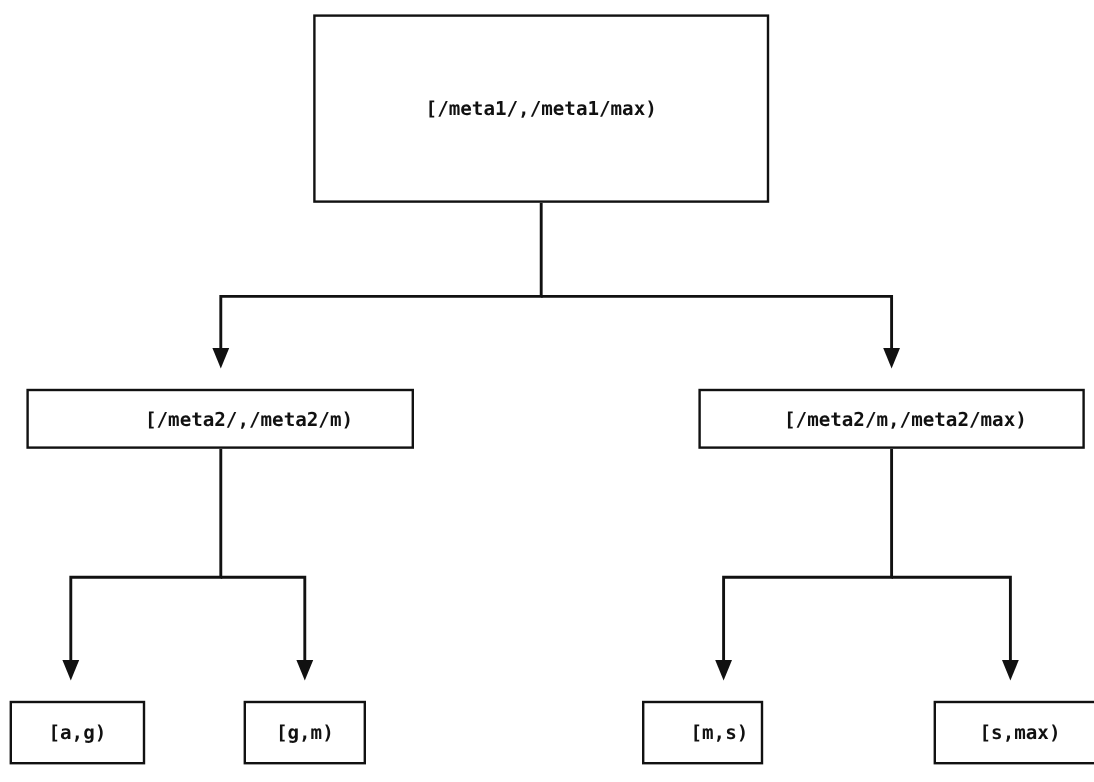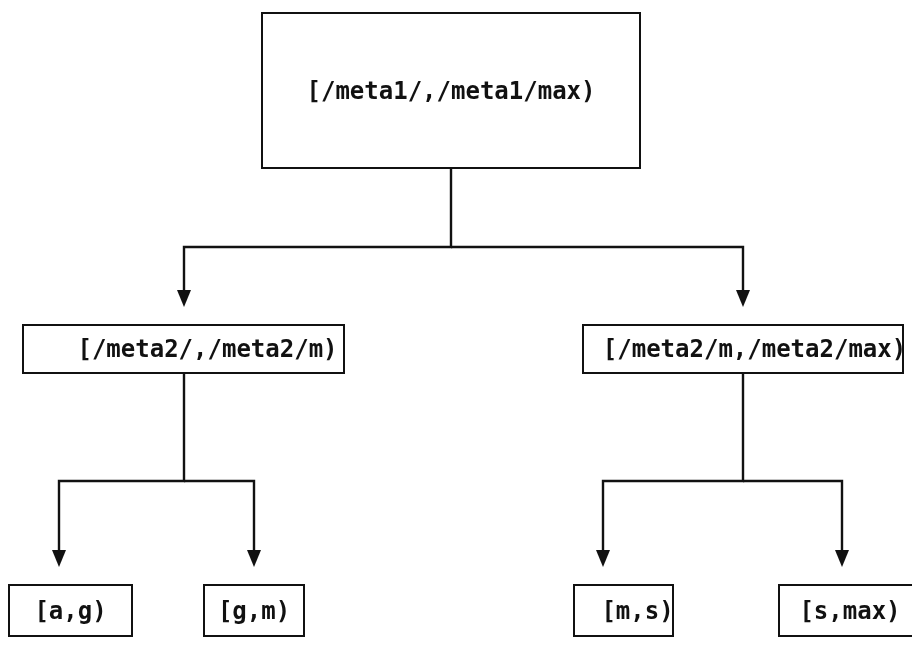--- a/index.html
+++ b/index.html
@@ -38,31 +38,31 @@
   }
   .node {
     position: absolute;
     box-sizing: border-box;
     border: 2.4px solid var(--line-color);
     background: var(--bg-color);
     display: flex;
     align-items: center;
     justify-content: center;
     color: var(--text-color);
-    font-size: 24px;
+    font-size: 16px;
     font-weight: bold;
     white-space: nowrap;
     letter-spacing: 0;
   }
   .node-root      { left: 261px; top: 12px;  width: 380px; height: 157px; }
   .node-mid-left  { left: 22px;  top: 324px; width: 323px; height: 50px; padding-left: 48px; }
   .node-mid-right { left: 582px; top: 324px; width: 322px; height: 50px; padding-left: 23px; }
-  .node-leaf-ag   { left: 8px;   top: 584px; width: 125px; height: 53px; }
+  .node-leaf-ag   { left: 8px;   top: 584px; width: 113px; height: 53px; }
   .node-leaf-gm   { left: 203px; top: 584px; width: 102px; height: 53px; }
-  .node-leaf-ms   { left: 573px; top: 584px; width: 101px; height: 53px; padding-left: 28px; }
+  .node-leaf-ms   { left: 535px; top: 584px; width: 101px; height: 53px; padding-left: 28px; }
   .node-leaf-smax { left: 778px; top: 584px; width: 144px; height: 53px; }
 </style>
 </head>
 <body>
 
 <div class="canvas">
 
   <svg class="edges" viewBox="0 0 912 652" xmlns="http://www.w3.org/2000/svg">
 
     <path d="M451,169 V247 H184 V291"></path>

